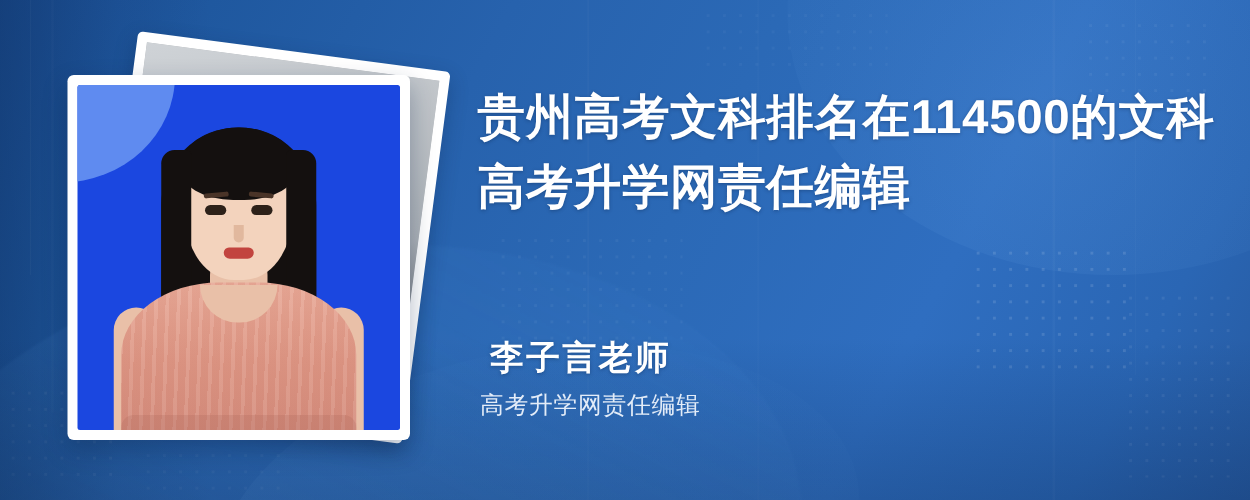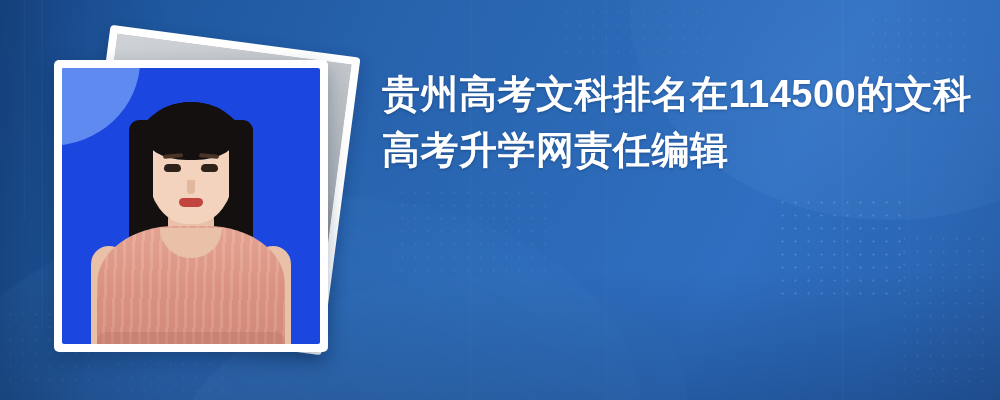--- a/index.html
+++ b/index.html
@@ -410,16 +410,20 @@
 
   </div>
 
   <div class="content">
 
     <div class="headline">
       <span class="headline-line">贵州高考文科排名在114500的文科</span>
       <span class="headline-line">高考升学网责任编辑</span>
     </div>
 
+    <div class="author-block">
+      <div class="author-name">李子言老师</div>
+      <div class="author-role">高考升学网责任编辑</div>
+    </div>
 
   </div>
 
 </div>
 
 </body></html>

